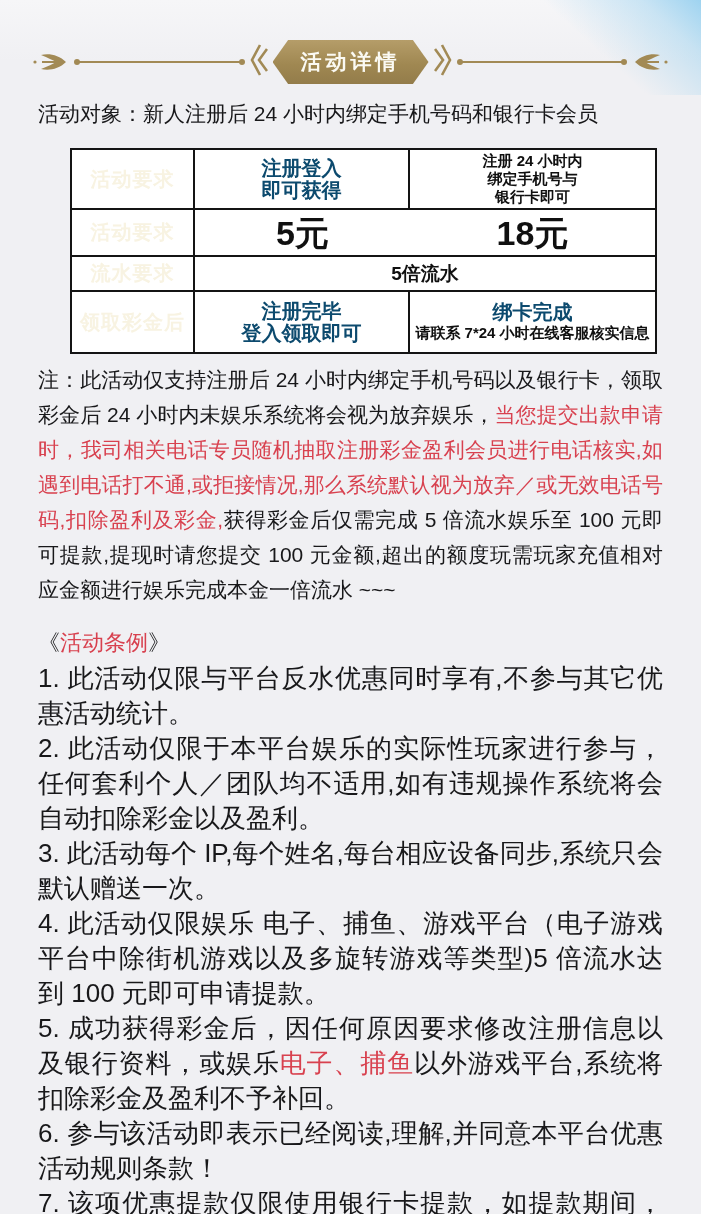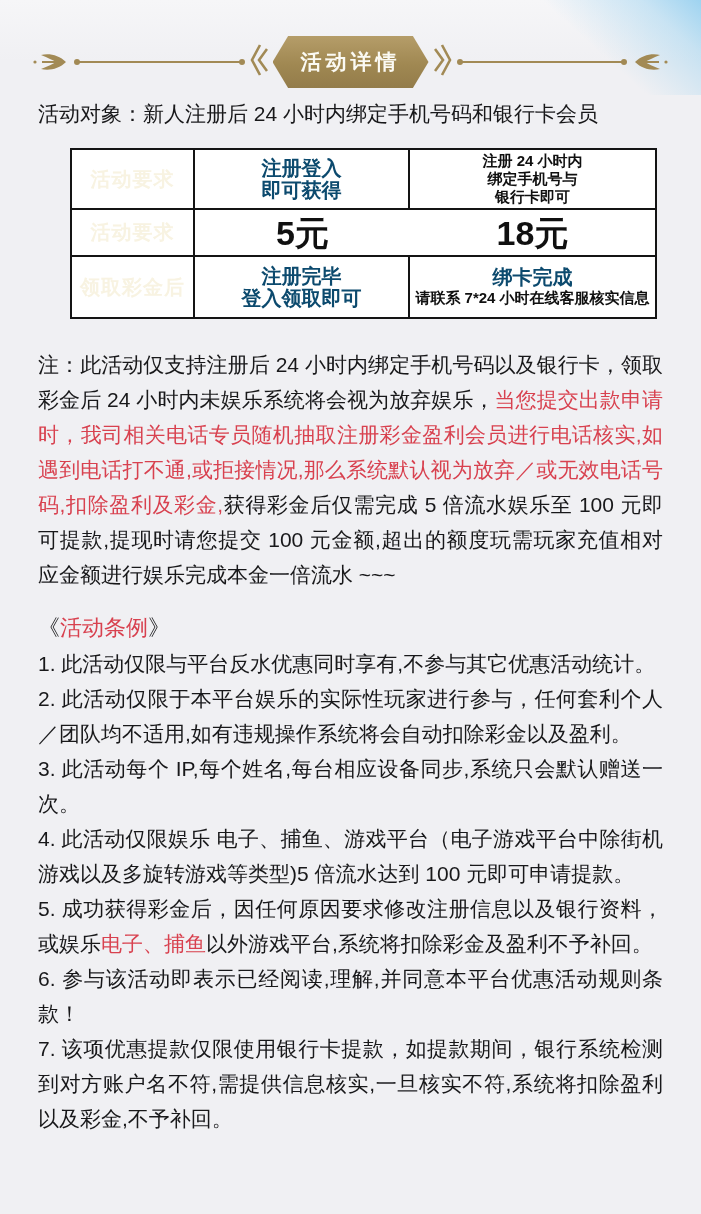--- a/index.html
+++ b/index.html
@@ -18,21 +18,21 @@
   .orn svg{display:block;}
   .mirror{transform:scaleX(-1);}
   .rule-line{flex:1 1 auto;height:2px;background:#a28a55;margin:0 4px;position:relative;}
   .rule-line::before,.rule-line::after{
     content:"";position:absolute;top:-2px;width:6px;height:6px;border-radius:50%;background:#a28a55;
   }
   .rule-line::before{left:-4px;}
   .rule-line::after{right:-4px;}
   .chev{flex:0 0 auto;margin:0 5px;}
   .hexagon{
-    flex:0 0 auto;height:52px;display:flex;align-items:center;justify-content:center;
+    flex:0 0 auto;height:44px;display:flex;align-items:center;justify-content:center;
     padding:0 28px;
     clip-path:polygon(0 50%,10% 0,90% 0,100% 50%,90% 100%,10% 100%);
     background:linear-gradient(180deg,#b59d69 0%,#a08852 55%,#937c4a 100%);
     color:#fbfaf3;font-size:21px;font-weight:bold;letter-spacing:4px;
   }
   
   .content{margin:0 38px;}
   .para{font-size:21px;line-height:40px;text-align:justify;margin:0;}
   .intro-block{margin-top:12px;}
   .red{color:#d8414f;}
@@ -45,23 +45,23 @@
   .tl-xs{font-weight:bold;color:#101010;font-size:15px;line-height:20px;white-space:nowrap;}
   td.grad{
     background:linear-gradient(90deg,#f08c54 0%,#ee8f55 36%,#cbc35e 50%,#76bd82 63%,#5eb77c 100%);
   }
   .amt-wrap{display:flex;align-items:center;}
   .amt{font-size:34px;font-weight:bold;color:#101010;line-height:42px;}
   .amt1{width:215px;text-align:center;}
   .amt2{flex:1;text-align:center;}
   .merged{font-weight:bold;font-size:19px;color:#101010;}
   
-  .note{margin-top:28px;font-size:21px;line-height:35px;}
+  .note{margin-top:8px;font-size:21px;line-height:35px;}
   .rules-heading{margin:18px 0 0;font-size:22px;line-height:36px;}
-  .rule-item{font-size:21px;line-height:35px;text-align:justify;margin:0;}
+  .rule-item{font-size:26px;line-height:35px;text-align:justify;margin:0;}
 </style>
 </head>
 <body>
 
 <div class="corner-glow"></div>
 
 <div class="banner">
   <span class="orn">
     <svg width="42" height="24" viewBox="0 0 42 24">
       <circle cx="3" cy="12" r="1.6" fill="#a28a55"></circle>
@@ -120,20 +120,24 @@
     </tr>
     <tr style="height:47px;">
       <td class="hd">活动要求</td>
       <td class="grad" colspan="2">
         <div class="amt-wrap">
           <div class="amt amt1">5元</div>
           <div class="amt amt2">18元</div>
         </div>
       </td>
     </tr>
+    <tr style="height:35px;">
+      <td class="hd">流水要求</td>
+      <td class="merged" colspan="2">5倍流水</td>
+    </tr>
     <tr style="height:62px;">
       <td class="hd">领取彩金后</td>
       <td>
         <div class="tl">注册完毕</div>
         <div class="tl">登入领取即可</div>
       </td>
       <td>
         <div class="tl">绑卡完成</div>
         <div class="tl-xs">请联系 7*24 小时在线客服核实信息</div>
       </td>

